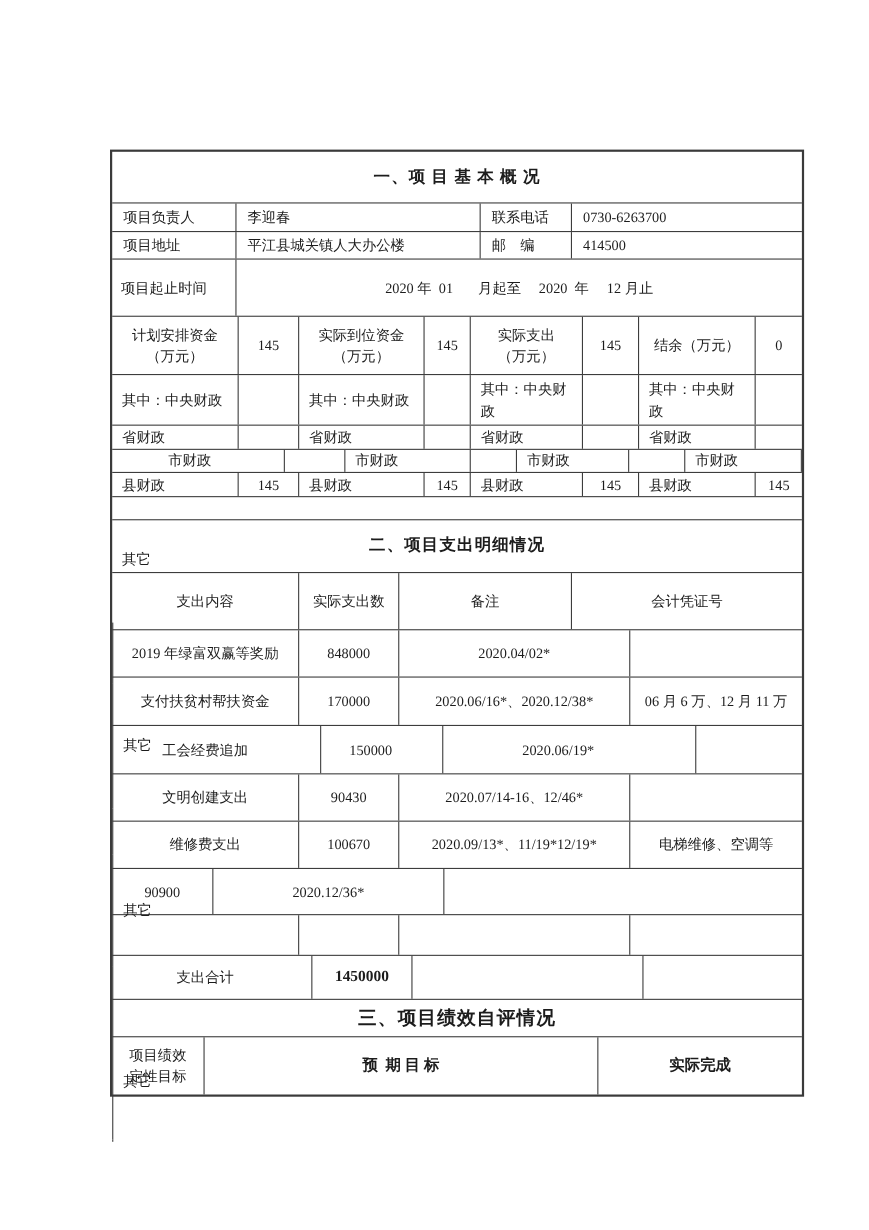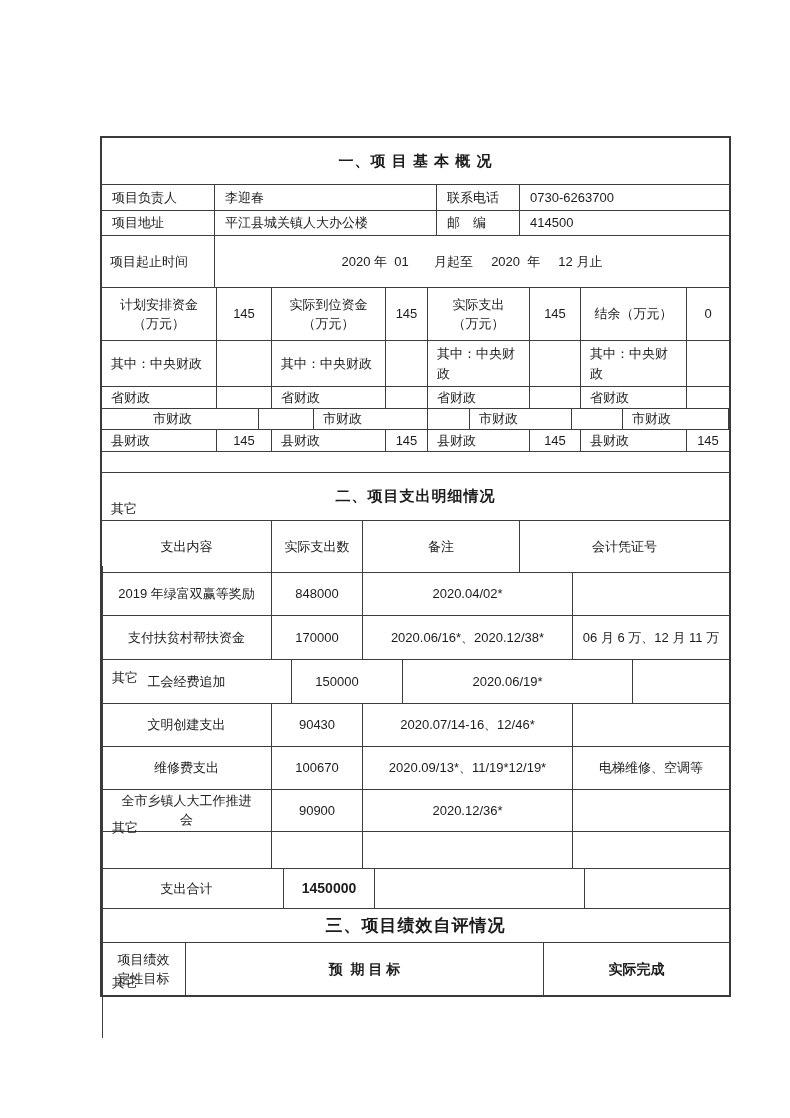--- a/index.html
+++ b/index.html
@@ -1,20 +1,20 @@
 <!DOCTYPE html>
 <html><head>
 <meta charset="utf-8">
 <style>
   html,body { margin:0; padding:0; }
   .page {
     position:relative;
     width:790px; height:1118px;
     background:#ffffff;
-    font-family:Liberation Sans, sans-serif;
+    font-family:Liberation Serif, serif;
     color:#1c1c1c;
     overflow:hidden;
   }
   .doc-table {
     position:absolute; left:100px; top:136px;
     width:627px;
     border:2px solid #3a3a3a;
     box-sizing:content-box;
     background:#ffffff;
   }
@@ -175,22 +175,20 @@
     </div>
 
     <div class="row" style="height:43px;">
       <div class="cell" style="flex:0 0 169px;">维修费支出</div>
       <div class="cell" style="flex:0 0 91px;">100670</div>
       <div class="cell" style="flex:0 0 210px;">2020.09/13*、11/19*12/19*</div>
       <div class="cell grow">电梯维修、空调等</div>
     </div>
 
     <div class="row" style="height:42px;">
-      <div class="cell preline" style="flex:0 0 169px; line-height:1.45;">全市乡镇人大工作推进
-会</div>
       <div class="cell" style="flex:0 0 91px;">90900</div>
       <div class="cell" style="flex:0 0 210px;">2020.12/36*</div>
       <div class="cell grow"></div>
     </div>
 
     <div class="row" style="height:37px;">
       <div class="cell" style="flex:0 0 169px;"></div>
       <div class="cell" style="flex:0 0 91px;"></div>
       <div class="cell" style="flex:0 0 210px;"></div>
       <div class="cell grow"></div>

